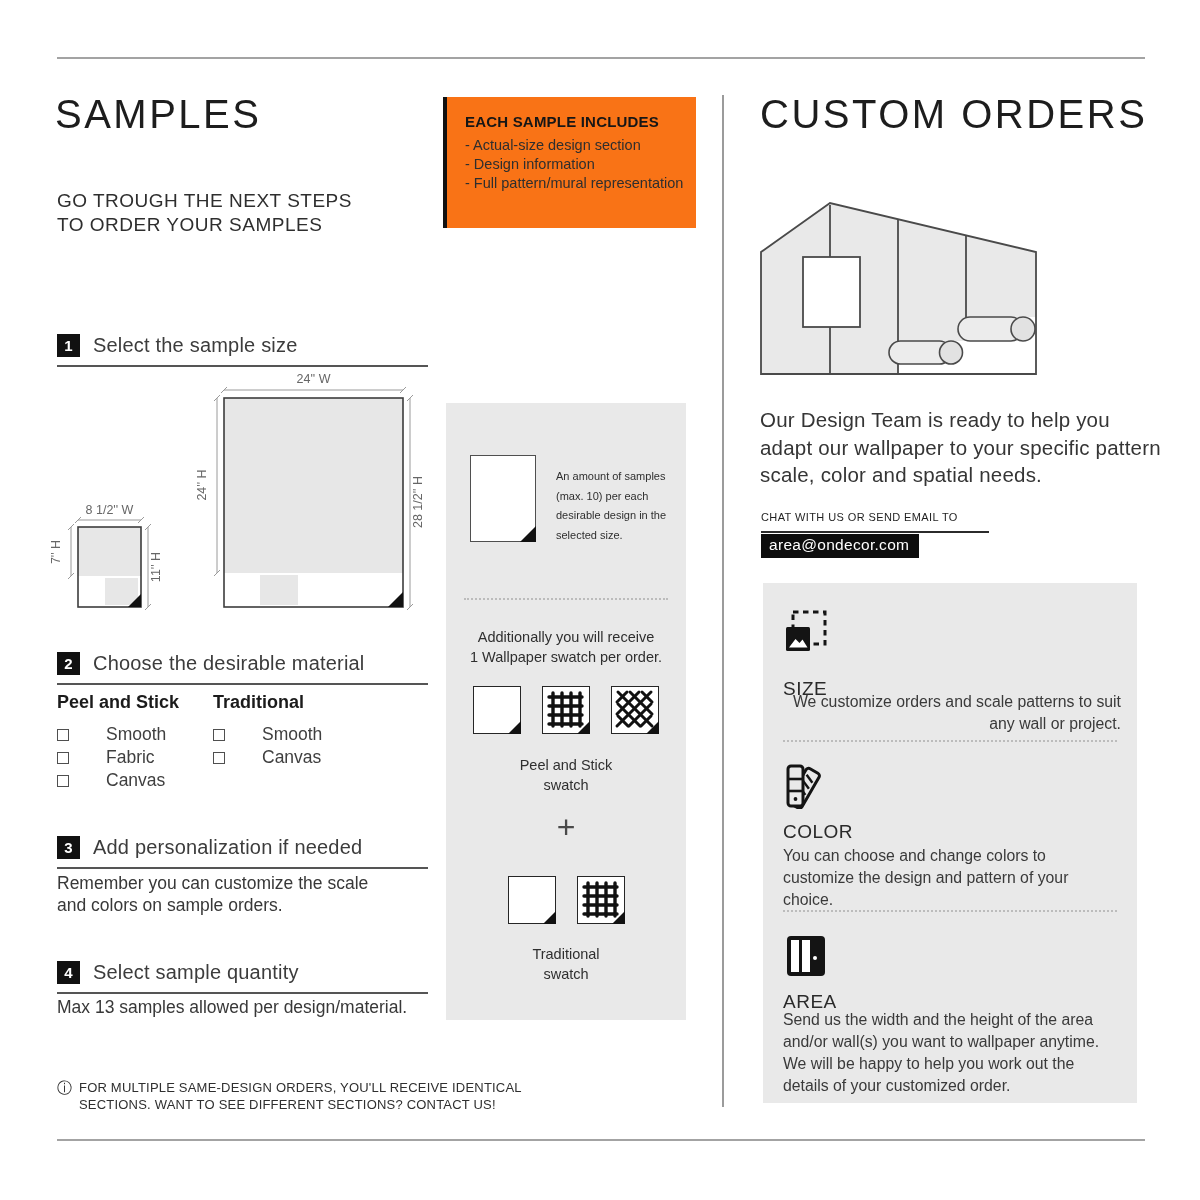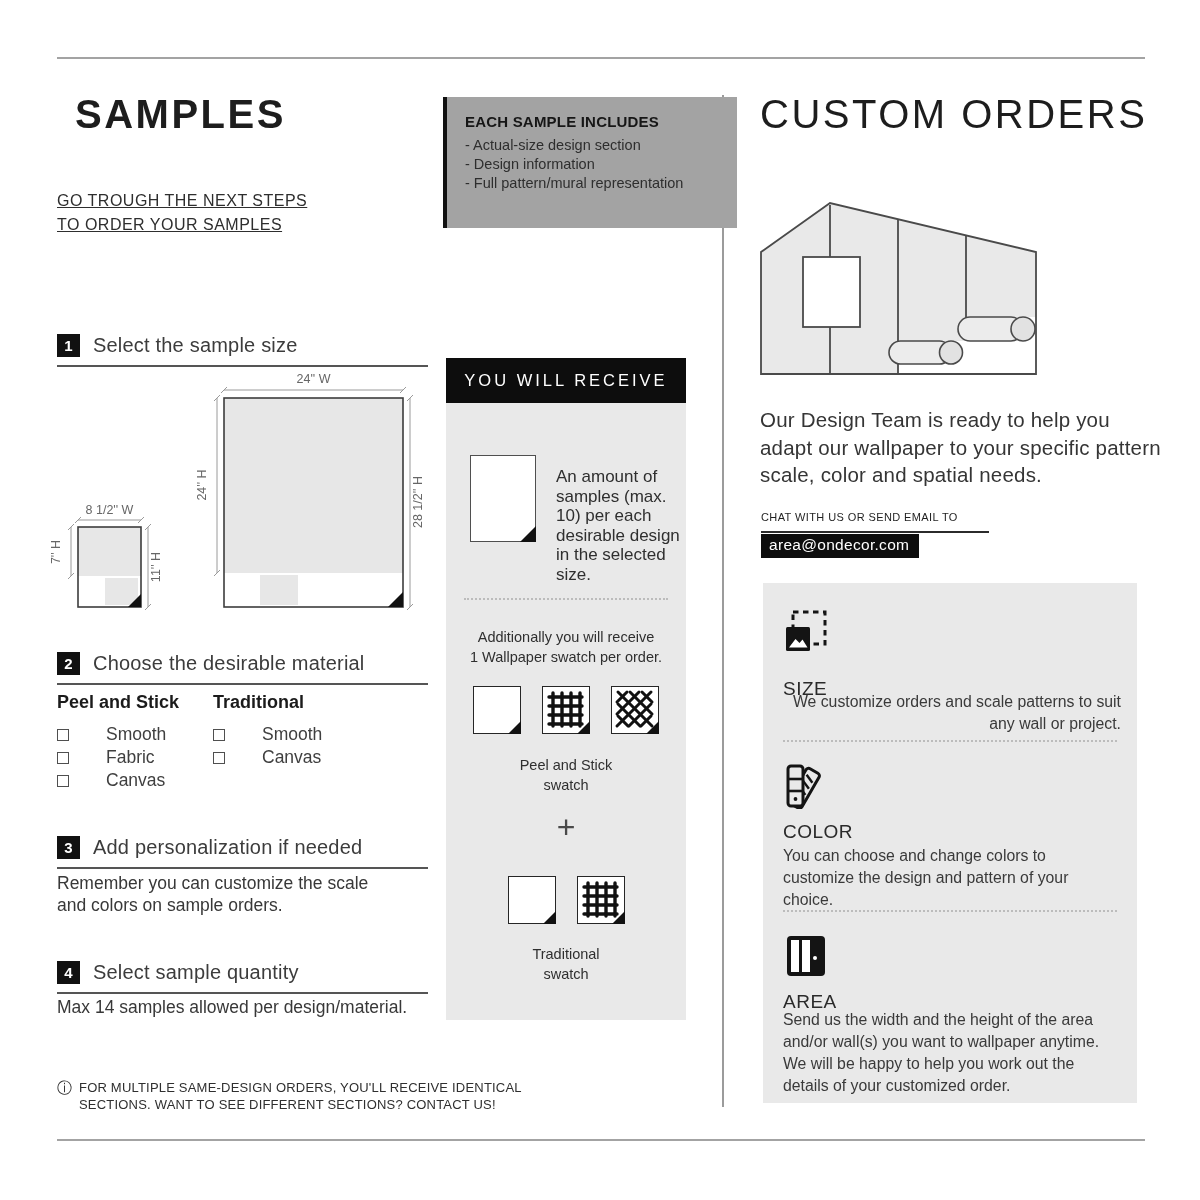--- a/index.html
+++ b/index.html
@@ -5,22 +5,22 @@
   * { margin:0; padding:0; box-sizing:border-box; }
   html,body { background:#fff; }
   body { font-family:"Liberation Sans", sans-serif; color:#2e2e2e; }
   .canvas { position:relative; width:1200px; height:1200px; background:#fff; overflow:hidden; margin:0 auto; }
 
   .hrule { position:absolute; left:57px; width:1088px; height:2px; background:#a3a3a3; }
   .hrule.top { top:57px; } .hrule.bottom { top:1139px; }
   .vdiv { position:absolute; left:722px; top:95px; width:2px; height:1012px; background:#9b9b9b; }
 
   
-  .samples-title { position:absolute; left:55px; top:92px; font-size:40px; letter-spacing:2.5px; color:#1d1d1d; font-weight:700;margin-left:20px; }
-  .subtitle { position:absolute; left:57px; top:189px; font-size:16px; line-height:24px; letter-spacing:.5px; color:#2e2e2e;text-decoration:underline; }
+  .samples-title { position:absolute; left:55px; top:92px; font-size:40px; letter-spacing:2.5px; color:#1d1d1d; font-weight:400; }
+  .subtitle { position:absolute; left:57px; top:189px; font-size:19px; line-height:24px; letter-spacing:.5px; color:#2e2e2e; }
 
   .step-header { position:absolute; left:57px; width:371px; border-bottom:2px solid #555; padding-bottom:8px; display:flex; align-items:center; }
   .step-badge { width:23px; height:23px; background:#111; color:#fff; font-size:15px; font-weight:bold; display:flex; align-items:center; justify-content:center; margin-right:13px; flex:0 0 auto; }
   .step-title { font-size:20px; color:#3c3c3c; letter-spacing:.2px; white-space:nowrap; }
   .sh1 { top:334px; } .sh2 { top:652px; } .sh3 { top:836px; } .sh4 { top:961px; }
 
   .diagram { position:absolute; left:50px; top:368px; }
 
   .materials { position:absolute; left:57px; top:692px; width:371px; }
   .mat-col { position:absolute; top:0; }
@@ -31,33 +31,33 @@
   .mat-label { font-size:17.5px; color:#3f3f3f; }
 
   .step-body { position:absolute; left:57px; font-size:17.5px; line-height:22px; color:#383838; }
   .b3 { top:872px; width:345px; } .b4 { top:996px; width:380px; }
 
   .footnote { position:absolute; left:57px; top:1079px; display:flex; }
   .info-glyph { font-size:15px; color:#2f2f2f; margin-right:7px; line-height:17px; }
   .footnote-text { font-size:13px; line-height:17px; letter-spacing:.2px; color:#2f2f2f; }
 
   
-  .includes-box { position:absolute; left:443px; top:97px; width:294px; height:131px; background:#a3a3a3; }
+  .includes-box { position:absolute; left:443px; top:97px; width:253px; height:131px; background:#f97316; }
   .includes-bar { position:absolute; left:0; top:0; width:4px; height:131px; background:#111; }
   .includes-inner { padding:16px 10px 0 22px; }
   .includes-title { font-size:15px; font-weight:bold; color:#161616; letter-spacing:.2px; margin-bottom:6px; }
   .includes-item { font-size:14.5px; line-height:19px; color:#2e2e2e; padding-left:9px; text-indent:-9px; }
 
   .receive-bar { position:absolute; left:446px; top:358px; width:240px; height:45px; background:#0d0d0d; color:#fff; display:flex; align-items:center; justify-content:center; font-size:16.5px; letter-spacing:3px; }
   .mid-panel { position:absolute; left:446px; top:403px; width:240px; height:617px; background:#e9e9e9; }
 
   .sheet { position:absolute; left:24px; top:52px; width:66px; height:87px; background:#fff; border:1px solid #4f4f4f; }
   .fold { position:absolute; right:-1px; bottom:-1px; width:0; height:0; border-left:16px solid transparent; border-bottom:16px solid #111; }
   .fold.sm { border-left-width:13px; border-bottom-width:13px; }
-  .receive-desc { position:absolute; left:110px; top:64px; width:124px; font-size:17px; line-height:19.5px; color:#2f2f2f; }
+  .receive-desc { position:absolute; left:110px; top:64px; width:124px; font-size:11px; line-height:19.5px; color:#2f2f2f; }
 
   .dotted { border-top:2px dotted #bcbcbc; height:0; }
   .mid-dotted { position:absolute; left:18px; top:195px; width:204px; }
 
   .centered-note { position:absolute; left:0; width:240px; text-align:center; font-size:14.5px; line-height:20px; color:#2f2f2f; }
   .additionally { top:224px; }
   .swatch-row { position:absolute; left:0; width:240px; display:flex; justify-content:center; gap:21px; }
   .row1 { top:283px; } .row2 { top:473px; }
   .swatch { position:relative; width:48px; height:48px; background:#fff; border:1.6px solid #262626; }
   .swatch svg { position:absolute; left:0; top:0; }
@@ -183,41 +183,40 @@
   <div class="step-header sh3">
     <div class="step-badge">3</div>
     <div class="step-title">Add personalization if needed</div>
   </div>
   <div class="step-body b3">Remember you can customize the scale and colors on sample orders.</div>
 
   <div class="step-header sh4">
     <div class="step-badge">4</div>
     <div class="step-title">Select sample quantity</div>
   </div>
-  <div class="step-body b4">Max 14 samples allowed per design/material.</div>
+  <div class="step-body b4">Max 13 samples allowed per design/material.</div>
 
   <div class="footnote">
     <span class="info-glyph">ⓘ</span>
     <div class="footnote-text">
       <div>FOR MULTIPLE SAME-DESIGN ORDERS, YOU'LL RECEIVE IDENTICAL</div>
       <div>SECTIONS. WANT TO SEE DIFFERENT SECTIONS? CONTACT US!</div>
     </div>
   </div>
 
   <div class="includes-box">
     <div class="includes-bar"></div>
     <div class="includes-inner">
       <div class="includes-title">EACH SAMPLE INCLUDES</div>
       <div class="includes-item">- Actual-size design section</div>
       <div class="includes-item">- Design information</div>
       <div class="includes-item">- Full pattern/mural representation</div>
     </div>
   </div>
 
-  <div class="receive-bar">YOU WILL RECEIVE</div>
 
   <div class="mid-panel">
     <div class="sheet">
       <div class="fold"></div>
     </div>
     <div class="receive-desc">An amount of samples (max. 10) per each desirable design in the selected size.</div>
 
     <div class="dotted mid-dotted"></div>
 
     <div class="centered-note additionally">

